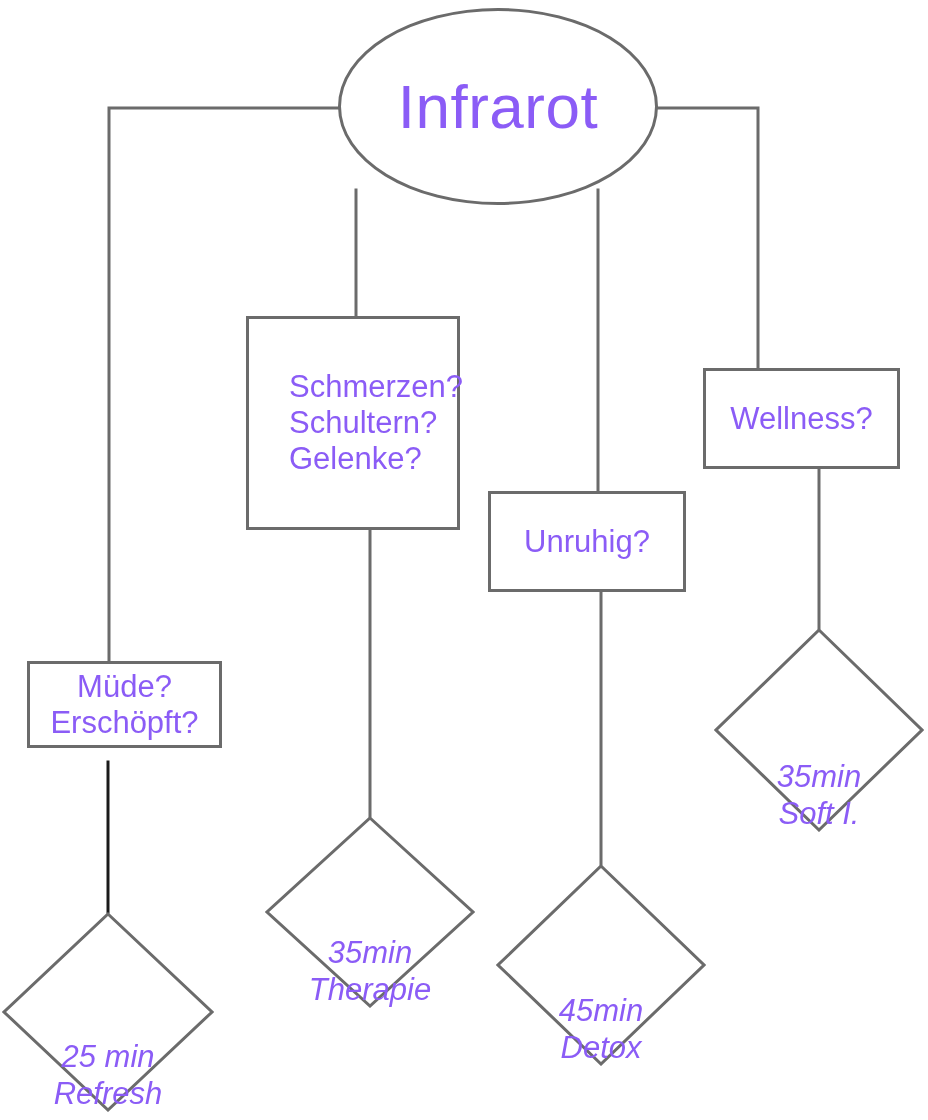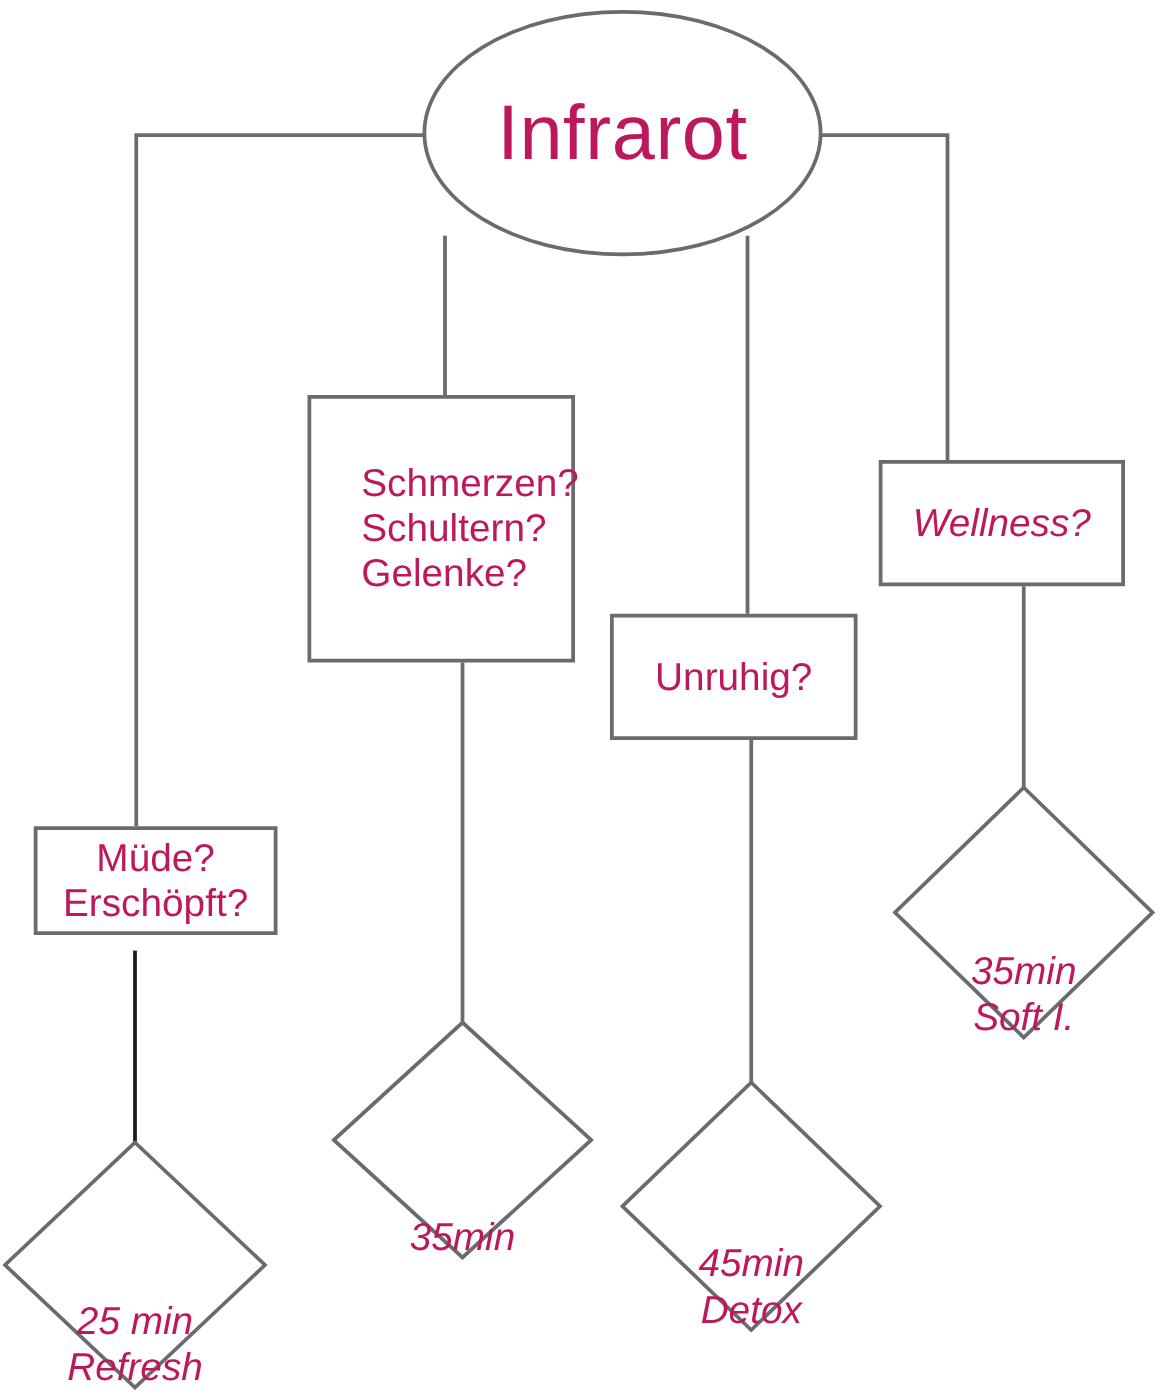--- a/index.html
+++ b/index.html
@@ -28,21 +28,21 @@
   }
   .node {
     position: absolute;
     box-sizing: border-box;
     display: flex;
     flex-direction: column;
     align-items: center;
     justify-content: center;
     text-align: center;
     line-height: 1.16;
-    color: #be185d;
+    color: #8b5cf6;
   }
   
   .ellipse-node {
     border: 3px solid #6b6b6b;
     border-radius: 50%;
     background: #ffffff;
   }
   .ellipse-node .title {
     font-size: 62px;
     letter-spacing: 0.5px;
@@ -118,21 +118,21 @@
   <div class="node ellipse-node" style="left:338px; top:8px; width:320px; height:197px;">
     <span class="title">Infrarot</span>
   </div>
 
   <div class="node rect-node left-align" style="left:246px; top:316px; width:214px; height:214px;">
     <span class="line">Schmerzen?</span>
     <span class="line">Schultern?</span>
     <span class="line">Gelenke?</span>
   </div>
 
-  <div class="node rect-node" style="left:703px; top:368px; width:197px; height:101px;font-style:italic;">
+  <div class="node rect-node" style="left:703px; top:368px; width:197px; height:101px;">
     <span class="line">Wellness?</span>
   </div>
 
   <div class="node rect-node" style="left:488px; top:491px; width:198px; height:101px;">
     <span class="line">Unruhig?</span>
   </div>
 
   <div class="node rect-node" style="left:27px; top:661px; width:195px; height:87px;">
     <span class="line">Müde?</span>
     <span class="line">Erschöpft?</span>
@@ -147,20 +147,21 @@
       <span class="line">Soft I.</span>
     </div>
   </div>
 
   <div class="node diamond-node" style="left:265px; top:816px; width:210px; height:192px;">
     <svg class="dshape" viewBox="0 0 210 192" xmlns="http://www.w3.org/2000/svg">
       <polygon points="105,2 208,96 105,190 2,96" fill="#ffffff" stroke="#6b6b6b" stroke-width="3"></polygon>
     </svg>
     <div class="dlabel">
       <span class="line">35min</span>
+      <span class="line">Therapie</span>
     </div>
   </div>
 
   <div class="node diamond-node" style="left:496px; top:864px; width:210px; height:202px;">
     <svg class="dshape" viewBox="0 0 210 202" xmlns="http://www.w3.org/2000/svg">
       <polygon points="105,2 208,101 105,200 2,101" fill="#ffffff" stroke="#6b6b6b" stroke-width="3"></polygon>
     </svg>
     <div class="dlabel">
       <span class="line">45min</span>
       <span class="line">Detox</span>

